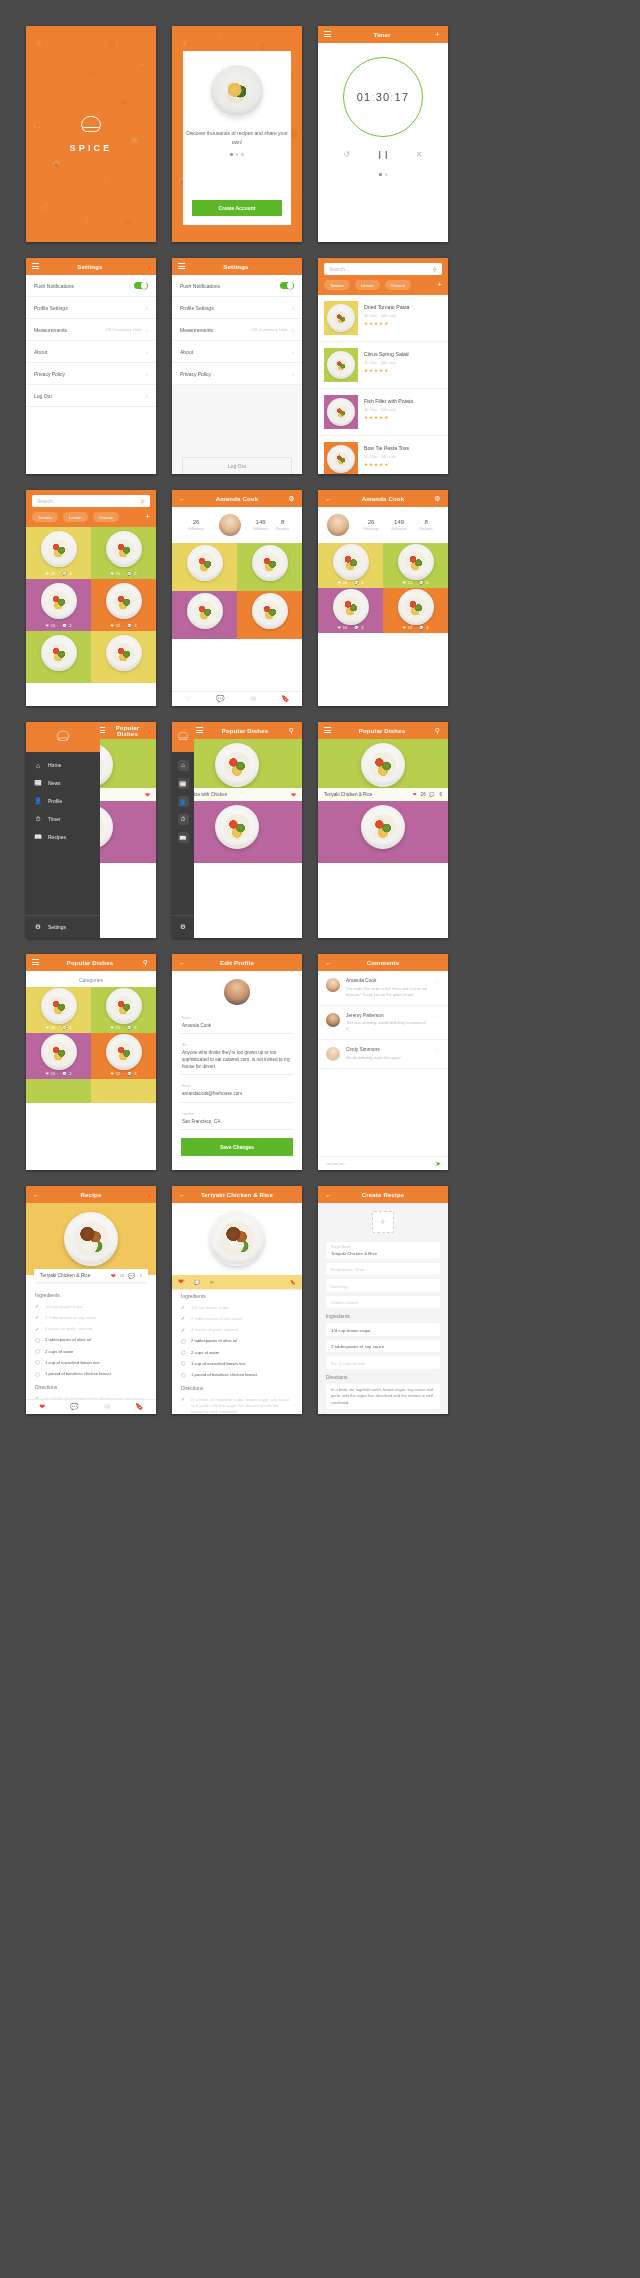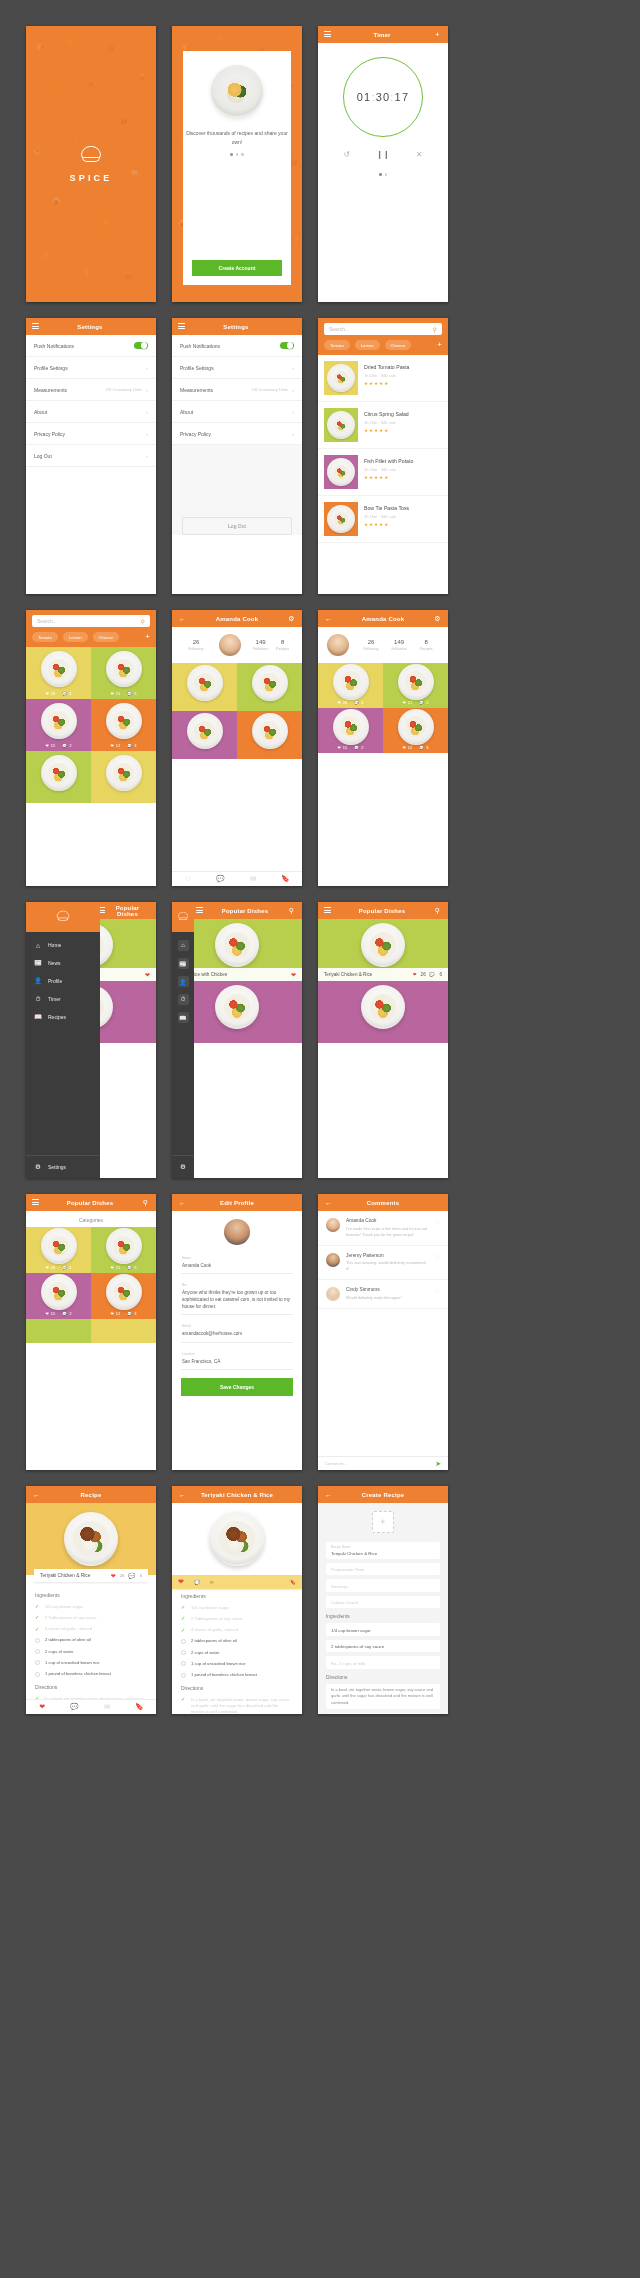--- a/index.html
+++ b/index.html
@@ -5,21 +5,21 @@
   * { box-sizing: border-box; margin:0; padding:0; }
   body {
     width: 640px; height: 2278px;
     background: #4a4a4a;
     font-family: "Liberation Sans", sans-serif;
     overflow: hidden;
   }
   .sheet { position:relative; width:640px; height:2278px; }
   .row { display:flex; gap:16px; padding:0 26px; margin-bottom:16px; }
   .phone {
-    width: 130px; height: 276px;
+    width: 130px; height: 216px;
     background: #fff; overflow: hidden; position: relative;
     flex: 0 0 130px;
     box-shadow: 0 1px 3px rgba(0,0,0,.45);
   }
   .phone.tall { height: 228px; }
 
   
   .appbar {
     height: 17px; background:#ee8031; color:#fff;
     display:flex; align-items:center; padding:0 6px;

